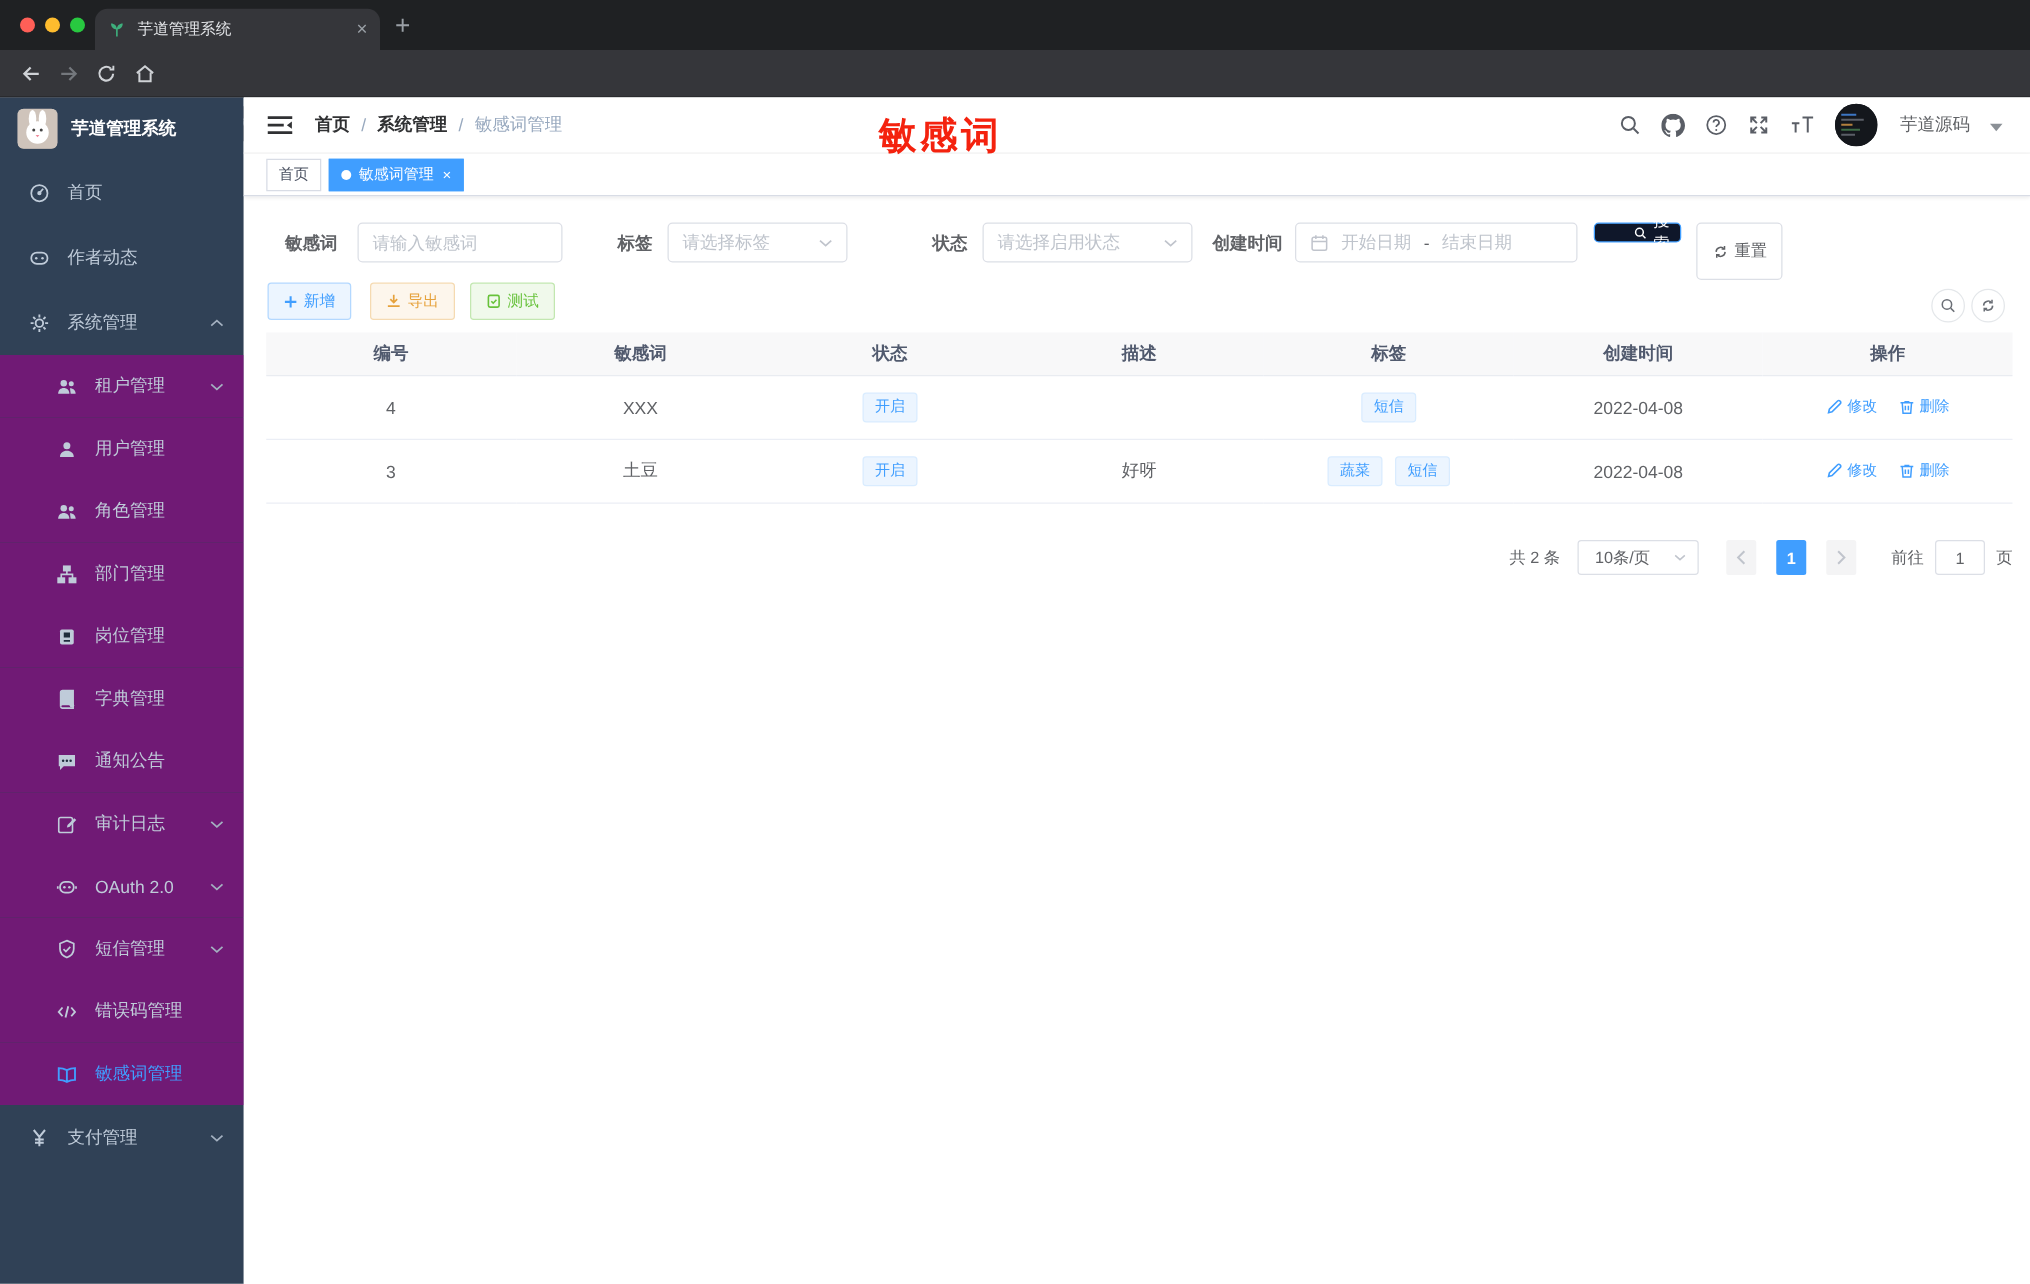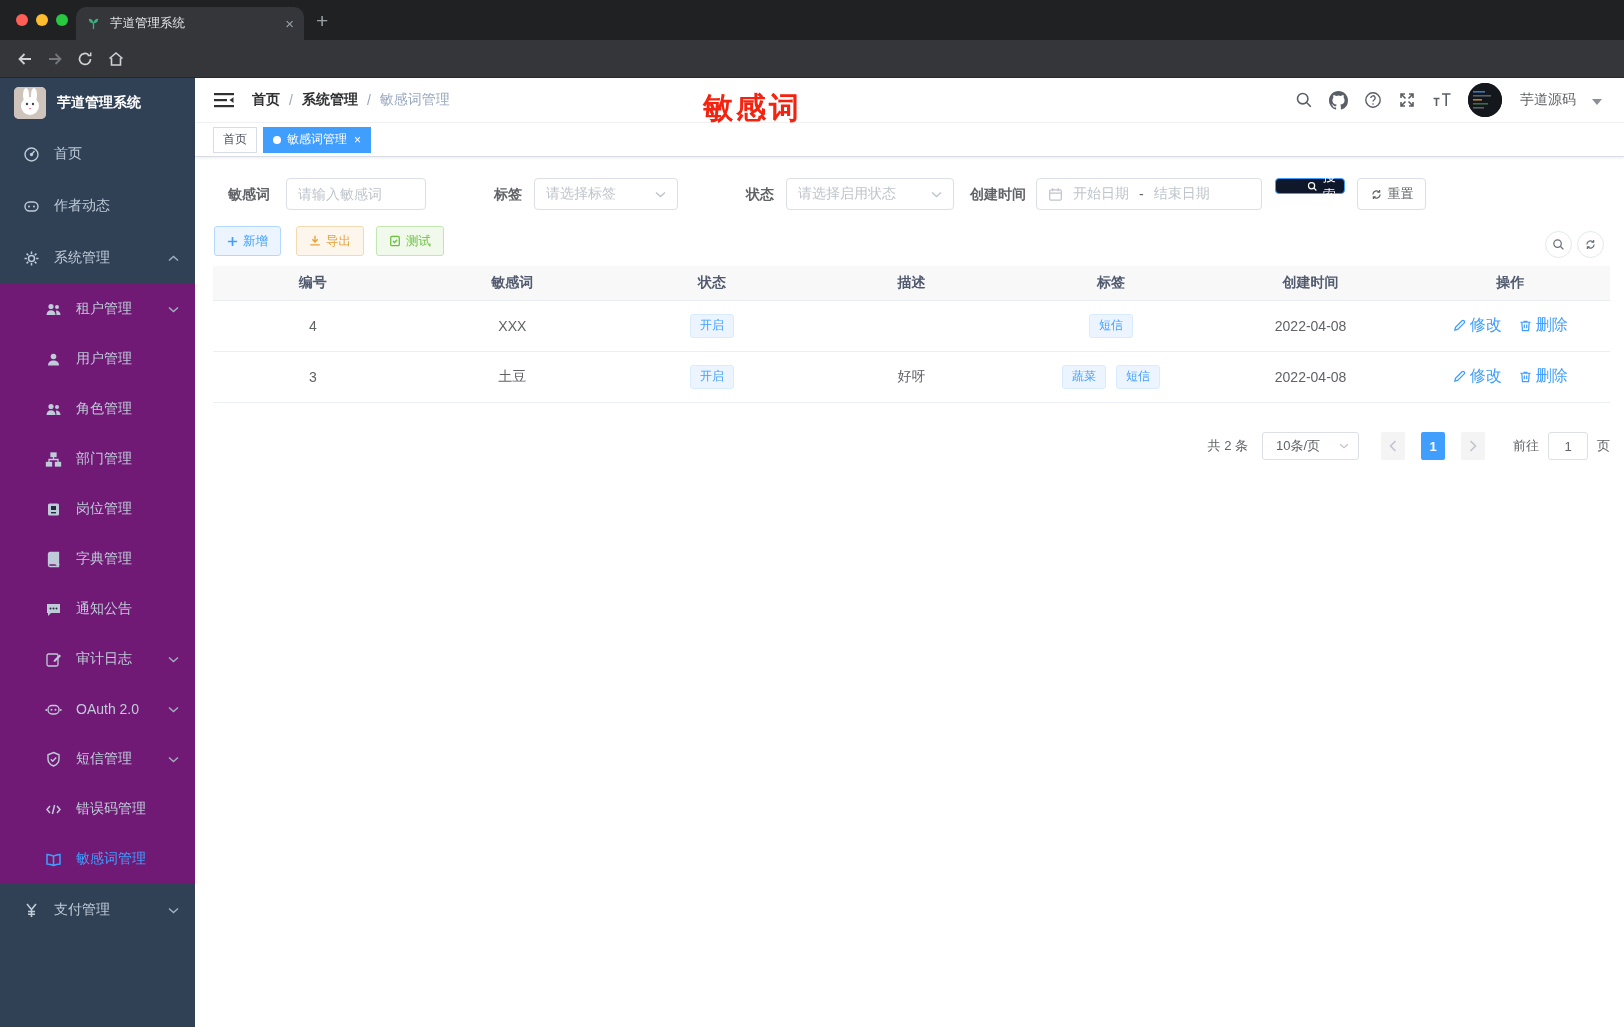--- a/index.html
+++ b/index.html
@@ -77,36 +77,36 @@
     font-weight:700; color:#606266; }
   .f-box { position:absolute; top:100px; height:32px; border:1px solid #dcdfe6; border-radius:4px;
     background:#fff; display:flex; align-items:center; padding:0 11px; font-size:14px; color:#bfc4cc; }
   .f-box input { border:none; outline:none; width:100%; font-size:14px; color:#606266;
     font-family:inherit; background:transparent; }
   .f-box input::placeholder { color:#bfc4cc; }
   .sel-chev { margin-left:auto; color:#c0c4cc; }
   .btn { position:absolute; display:inline-flex; align-items:center; justify-content:center;
     border-radius:4px; font-size:13px; gap:5px; cursor:default; }
   .btn-primary { top:100px; height:16px; background:#0f172a; color:#fff; border:1px solid #409eff;padding-left:31px; }
-  .btn-plainwhite { top:100px; height:32px; background:#fff; color:#606266; border:1px solid #dcdfe6; }
+  .btn-plainwhite { top:100px; height:46px; background:#fff; color:#606266; border:1px solid #dcdfe6; }
   .btn-sm { top:148px; height:28px; font-size:12.5px; padding:14px 12px; border-radius:3px; }
   .b-blue { background:#ecf5ff; border:1px solid #b3d8ff; color:#409eff; }
   .b-yellow { background:#fdf6ec; border:1px solid #f5dab1; color:#e6a23c; }
   .b-green { background:#f0f9eb; border:1px solid #c2e7b0; color:#67c23a; }
   .circle-btn { position:absolute; top:153px; width:27px; height:27px; border-radius:50%;
     border:1px solid #e4e7ea; background:#fff; color:#6b6f76; display:flex; align-items:center; justify-content:center; }
 
   
   .grid { position:absolute; left:18px; top:188px; width:1397px; border-collapse:collapse; table-layout:fixed; }
   .grid th { background:#f8f8f9; color:#515a6e; font-size:14px; font-weight:700; height:34px;
     text-align:center; border-bottom:1px solid #e9ecf1; }
   .grid td { height:51px; text-align:center; color:#606266; font-size:14px; border-bottom:1px solid #ebeef5; }
   .pill { display:inline-flex; align-items:center; height:24px; padding:0 9px; background:#ecf5ff;
     border:1px solid #d9ecff; color:#409eff; border-radius:3px; font-size:12px; margin:0 3px; }
-  .op-link { display:inline-flex; align-items:center; gap:4px; color:#409eff; font-size:16px;font-family:Liberation Serif, serif; }
+  .op-link { display:inline-flex; align-items:center; gap:4px; color:#409eff; font-size:12px;font-family:Liberation Serif, serif; }
   .op-link + .op-link { margin-left:13px; }
 
   
   .pager { position:absolute; top:354px; right:14px; height:28px; display:flex; align-items:center;
     font-size:13px; color:#606266; }
   .pg-total { margin-right:14px; }
   .pg-size { width:97px; height:28px; border:1px solid #dcdfe6; border-radius:3px; display:flex;
     align-items:center; padding:0 9px 0 13px; color:#606266; background:#fff; }
   .pg-arrow { width:24px; height:28px; background:#f4f4f5; border-radius:2px; display:flex;
     align-items:center; justify-content:center; color:#c0c4cc; }
@@ -533,21 +533,21 @@
       <span>首页</span>
     </span>
     <span class="tv-tag active">
       <span class="tv-dot"></span>
       <span>敏感词管理</span>
       <span class="tv-close">×</span>
     </span>
   </div>
 
   <span class="f-label" style="left:33px">敏感词</span>
-  <span class="f-box" style="left:91px; width:140px">
+  <span class="f-box" style="left:91px; width:164px">
     <input placeholder="请输入敏感词" style="">
   </span>
 
   <span class="f-label" style="left:299px">标签</span>
   <span class="f-box" style="left:339px; width:144px">
     <span>请选择标签</span>
     <span class="sel-chev">
       <svg width="11" height="7" viewBox="0 0 11 7" fill="none" stroke="#c0c4cc" stroke-width="1.4">
           <path d="m1 1.5 4.5 4 4.5-4"></path>
         </svg>

